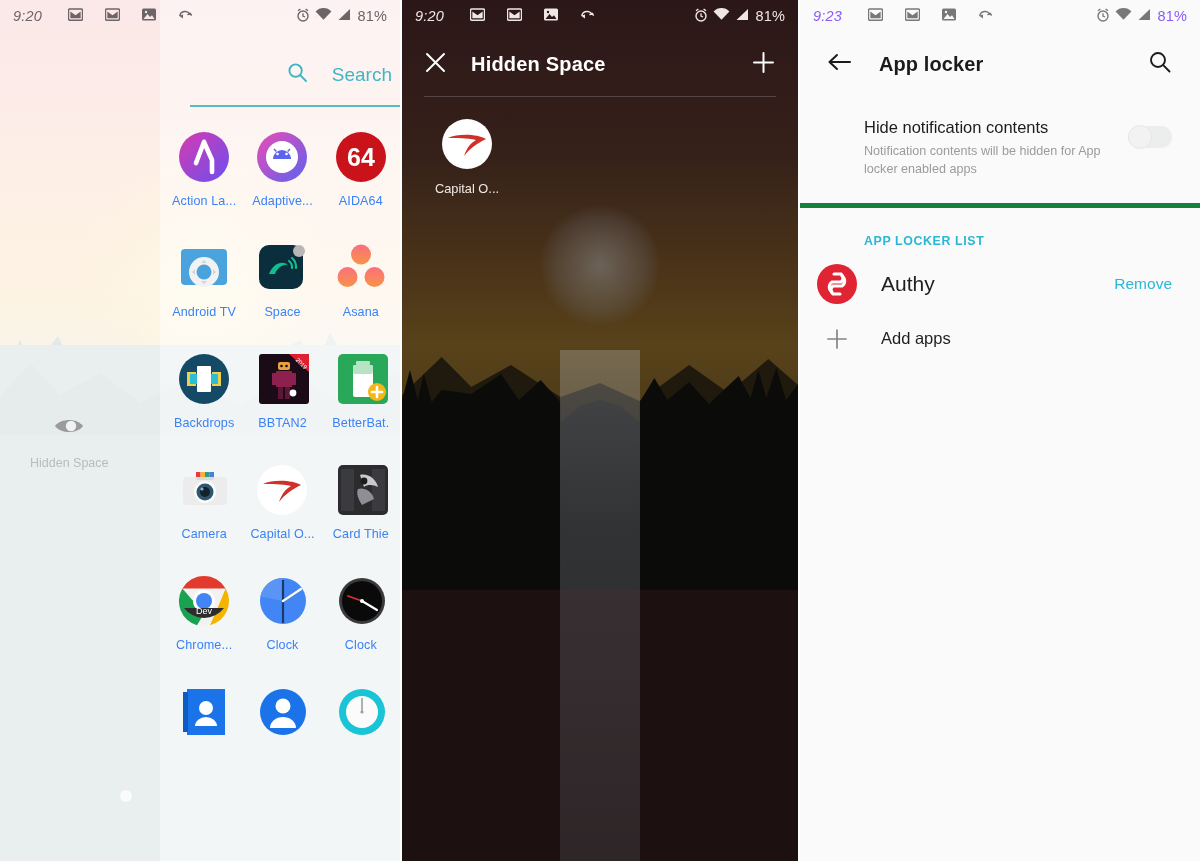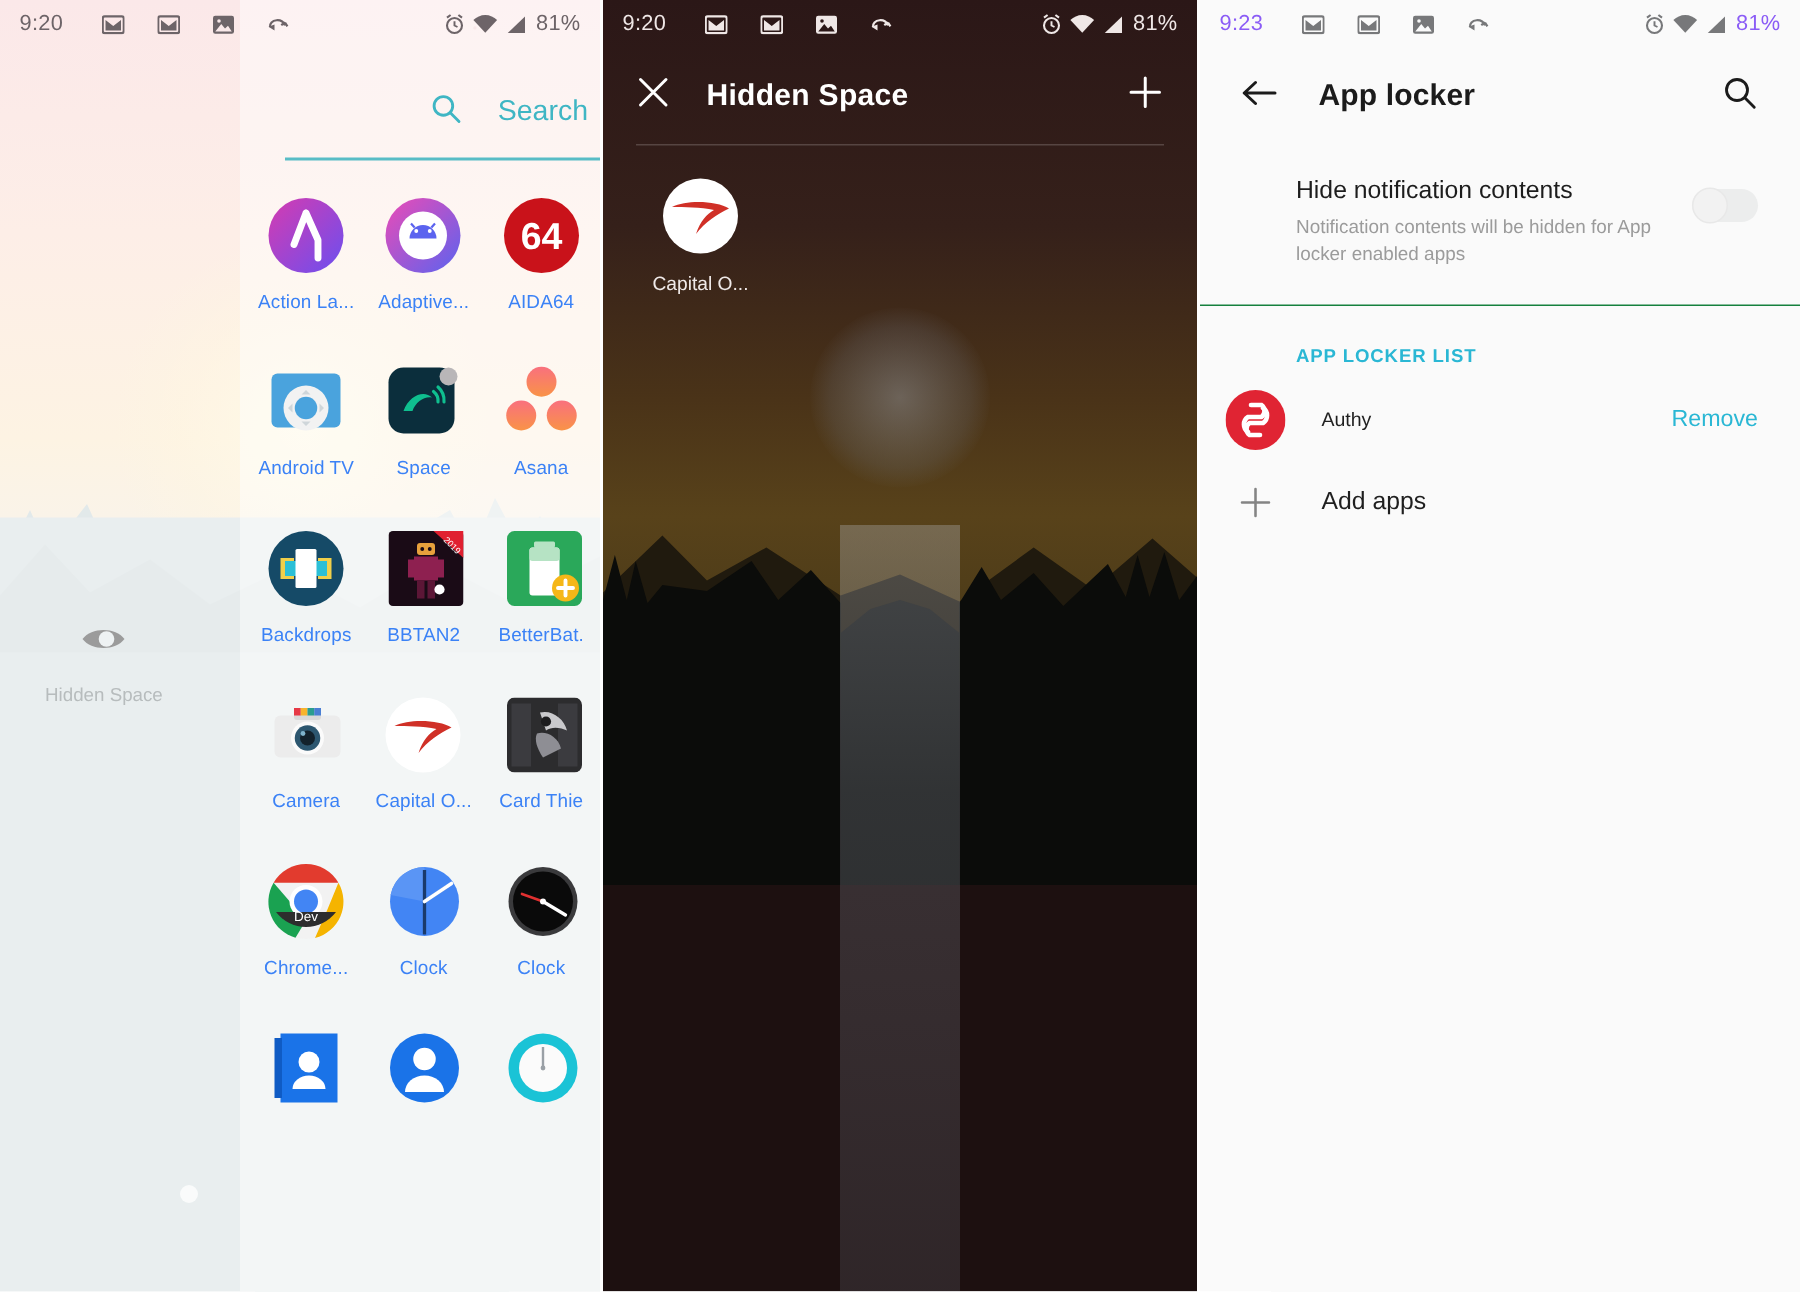--- a/index.html
+++ b/index.html
@@ -14,22 +14,22 @@
   .panel-left { width: 400px; }
   .panel-mid { width: 400px; border-left: 2px solid #ffffff; border-right: 2px solid #ffffff; }
   .panel-right { width: 400px; }
 
   
   .statusbar {
     position: relative; z-index: 40;
     height: 32px; display: flex; align-items: center;
     padding: 0 13px; font-size: 14px; letter-spacing: .2px;
   }
-  .sb-left { display: flex; align-items: center; gap: 22px; }
-  .sb-right { display: flex; align-items: center; gap: 5px; margin-left: auto; }
+  .sb-left { display: flex; gap: 22px; font-style: italic; }
+  .sb-right { display: flex; gap: 5px; margin-left: auto; }
   .sb-time { font-size: 14.5px; margin-right: 4px; }
   .sb-pct { font-size: 14.5px; margin-left: 1px; }
   .sb-ico { display: inline-block; line-height: 0; }
   .dark .statusbar { color: #efe7e6; }
   .light .statusbar { color: #6d6468; }
   .lightgrey .statusbar { color: #8b5cf6; }
 
   
   .wall-light {
     position: absolute; inset: 0;
@@ -117,42 +117,42 @@
   
   .panel-right { background: #fafafa; }
   .topbar-right {
     height: 64px; display: flex; align-items: center; padding: 0 28px; color: #1b1b1b;
     background: #fafafa;
   }
   .topbar-right .tr-title { font-size: 20px; font-weight: bold; margin-left: 27px; letter-spacing: .1px; }
   .topbar-right .tr-search { margin-left: auto; }
   .pref-row {
     display: flex; align-items: flex-start; padding: 22px 28px 24px 64px;
-    border-bottom: 1px solid #15803d; background: #fafafa;
+    border-bottom: 5px solid #15803d; background: #fafafa;
   }
   .pref-text { flex: 1; padding-right: 16px; }
   .pref-title { font-size: 16.5px; color: #1d1d1d; margin-bottom: 5px; }
   .pref-sub { font-size: 12.6px; color: #9b9b9b; line-height: 1.45; max-width: 265px; }
   .switch {
     width: 44px; height: 22px; border-radius: 11px; background: #eceded;
     position: relative; flex: none; margin-top: 8px;
   }
   .switch .knob {
     position: absolute; left: 0; top: -1px; width: 24px; height: 24px;
     border-radius: 50%; background: #f2f2f2; border: 1px solid #e8e8e8;
   }
   .section-head {
     padding: 26px 28px 6px 64px; font-size: 12.4px; font-weight: bold;
     color: #2ab7d4; letter-spacing: .6px;
   }
   .locker-row {
     display: flex; align-items: center; padding: 10px 28px 10px 17px; min-height: 56px;
   }
   .locker-appicon { width: 40px; height: 40px; flex: none; margin-right: 24px; }
-  .locker-name { font-size: 13px; color: #1f1f1f; }
+  .locker-name { font-size: 21px; color: #1f1f1f; }
   .locker-action { margin-left: auto; font-size: 15.5px; color: #2ab7d4; }
   .add-row {
     display: flex; align-items: center; padding: 14px 28px 14px 17px;
   }
   .add-plus { width: 40px; margin-right: 24px; display: flex; justify-content: center; }
   .add-label { font-size: 16.5px; color: #1f1f1f; }
 </style>
 </head>
 <body>
 

